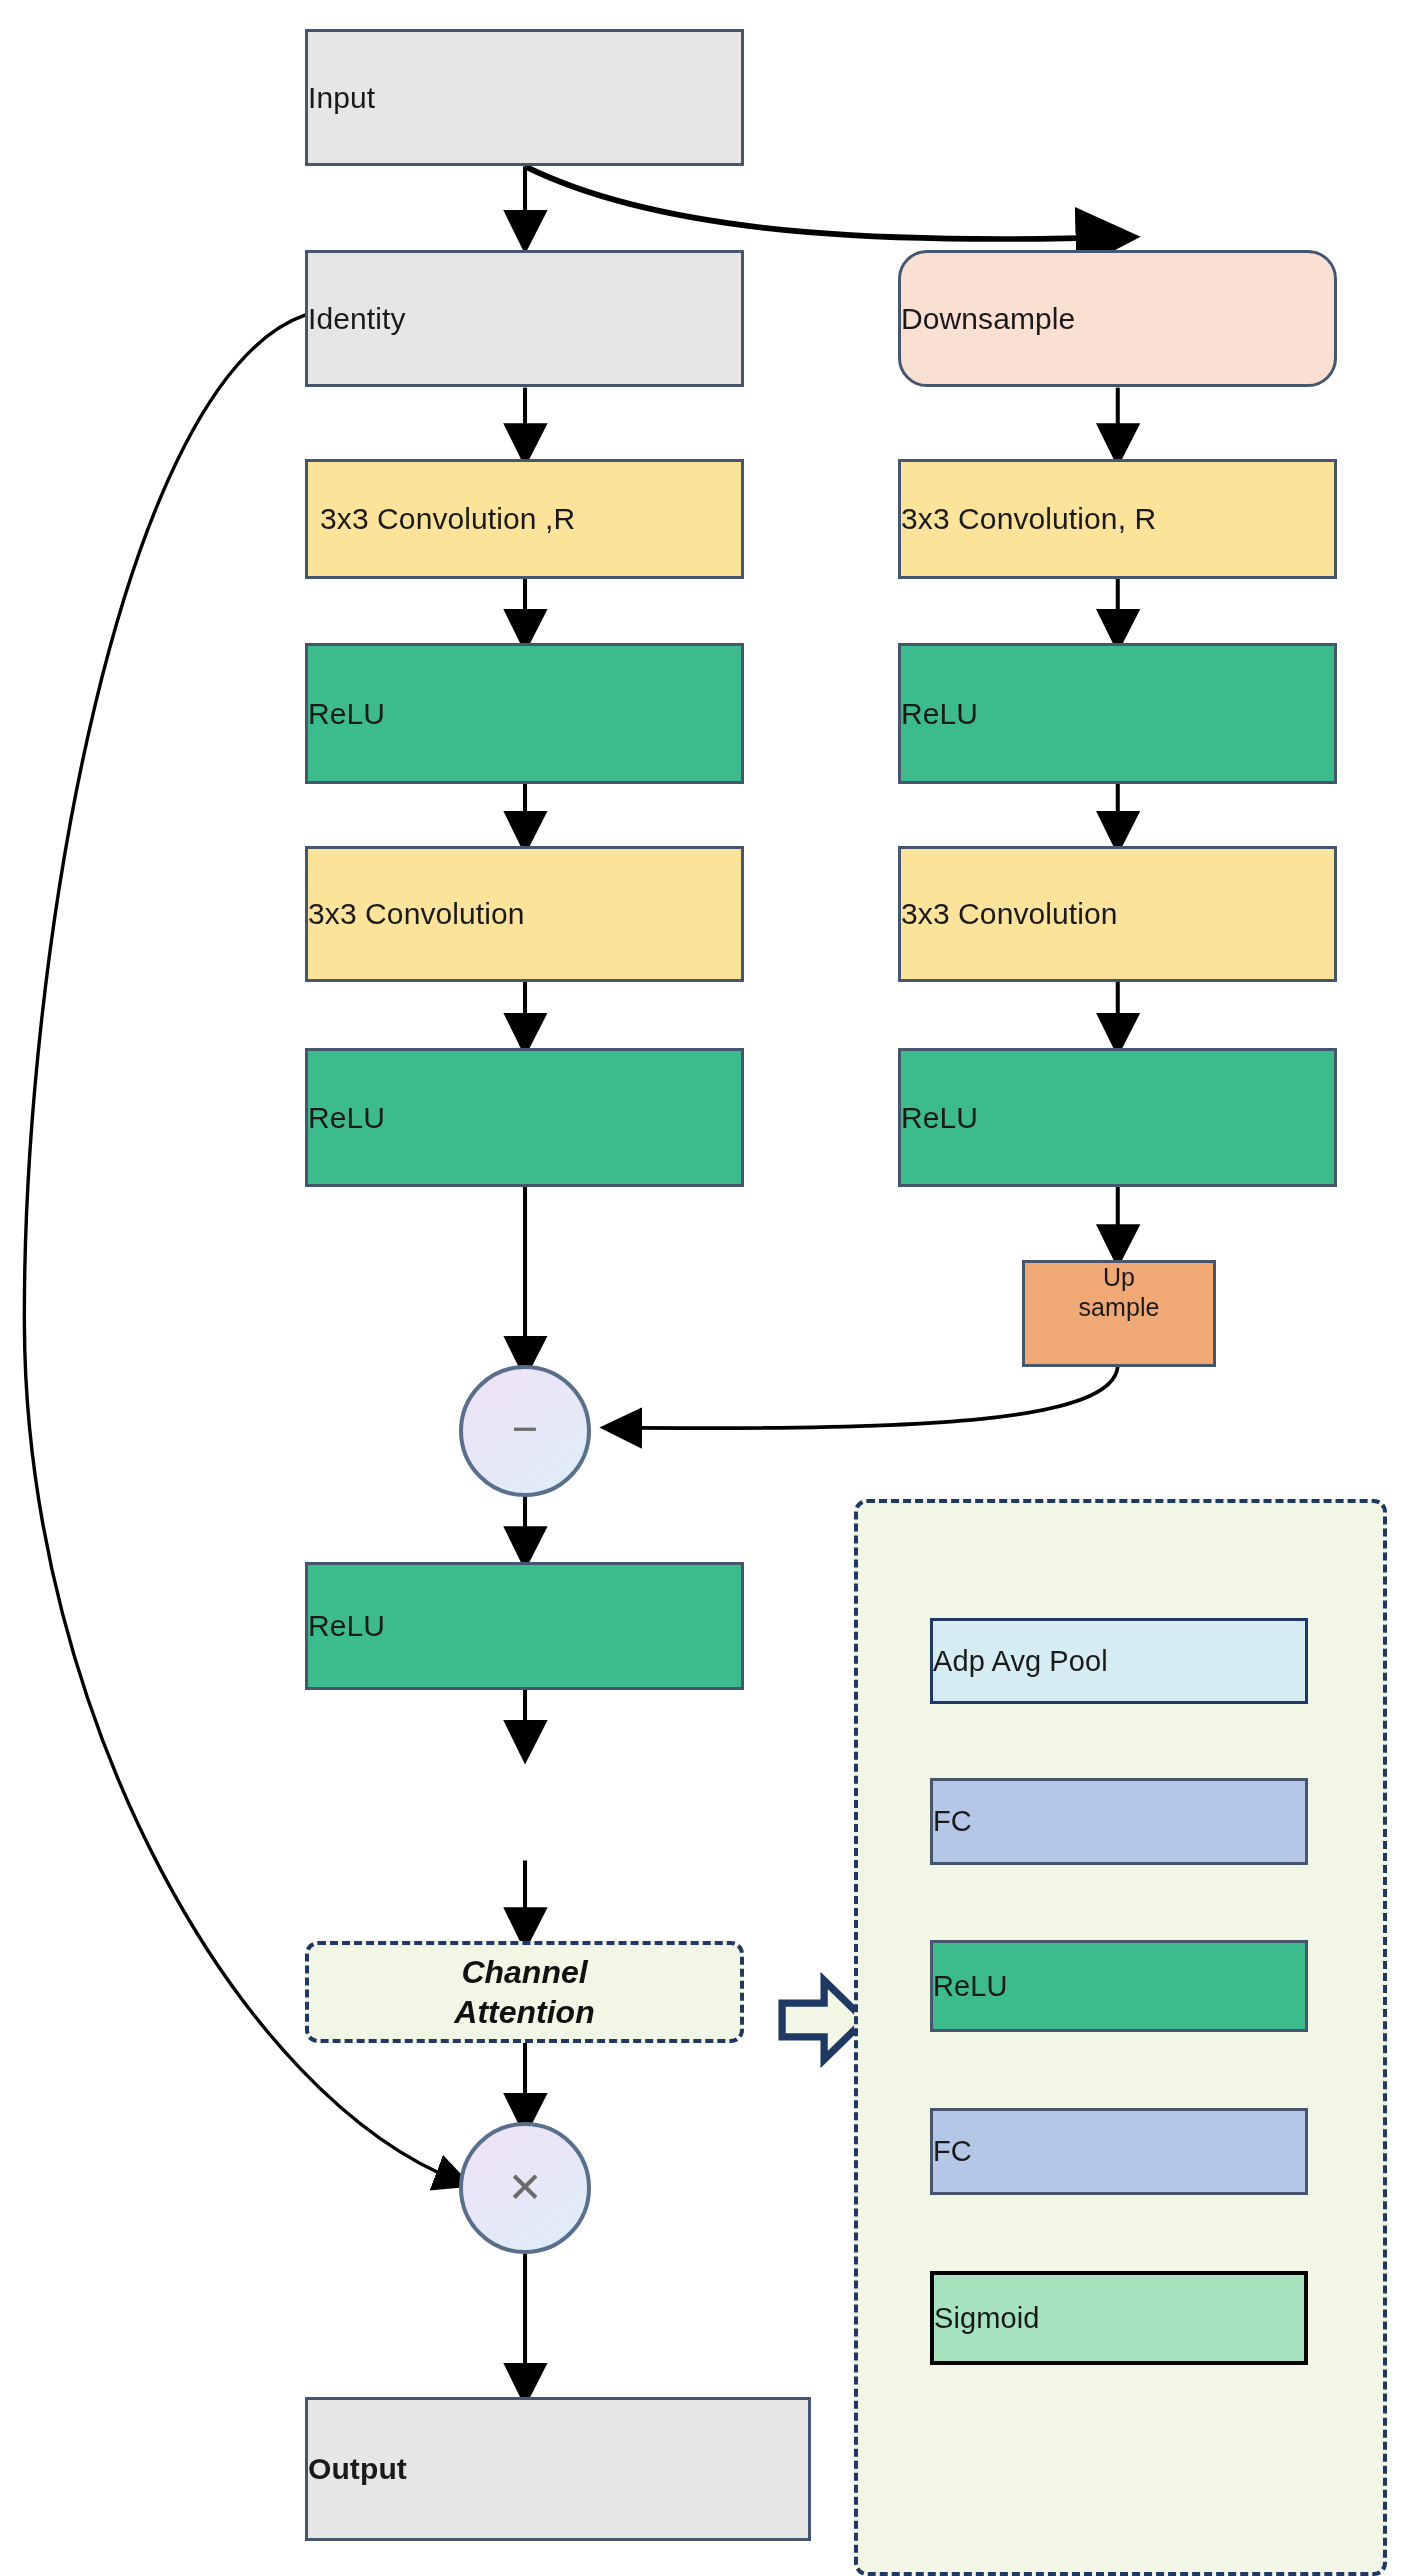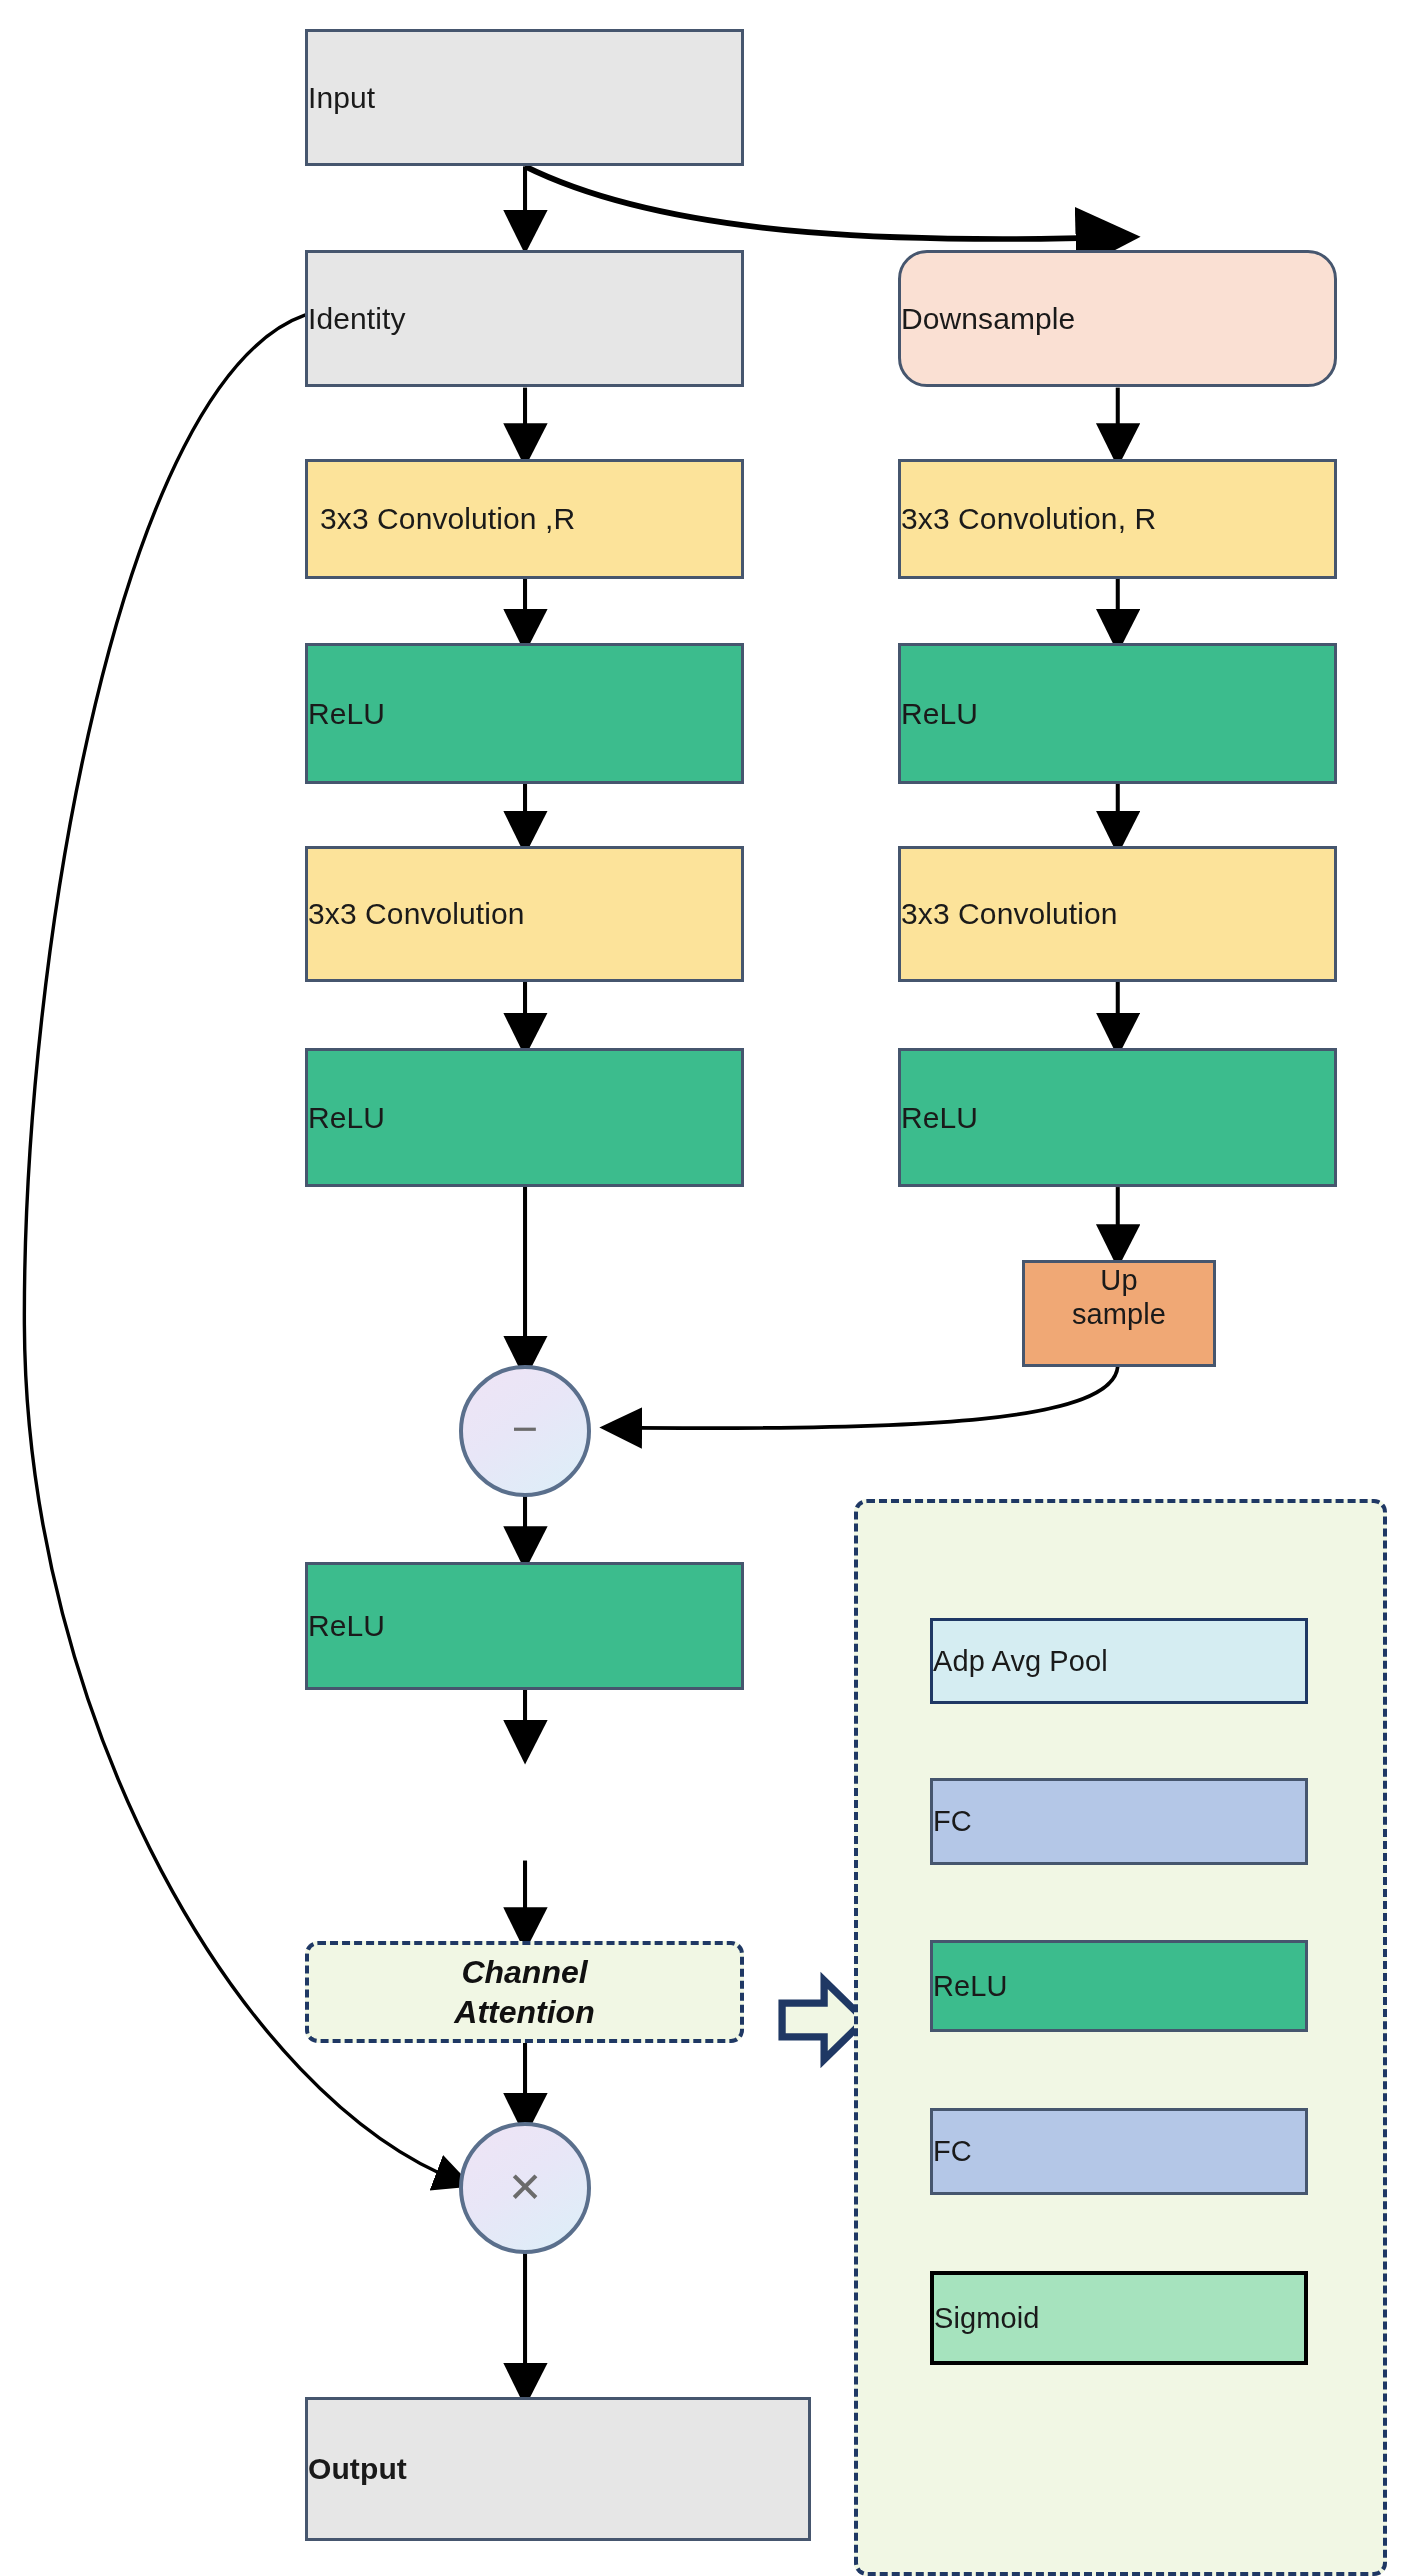--- a/index.html
+++ b/index.html
@@ -147,21 +147,21 @@
 
   <div class="node f-green" style="left:305px;top:1048px;width:439px;height:139px;">
     <span>ReLU</span>
   </div>
 
   <div class="node f-green" style="left:898px;top:1048px;width:439px;height:139px;">
     <span>ReLU</span>
   </div>
 
   <div class="node f-orange" style="left:1022px;top:1260px;width:194px;height:107px;
-       flex-direction:column;font-size:29px;">
+       flex-direction:column;font-size:25px;">
     <span>Up</span>
     <span>sample</span>
   </div>
 
   <div class="op" style="left:459px;top:1365px;width:132px;height:132px;">
     <span class="glyph" style="font-size:45px;color:#6b6b6b;line-height:1;margin-top:-4.8px;">−</span>
   </div>
 
   <div class="node f-green" style="left:305px;top:1562px;width:439px;height:128px;">
     <span>ReLU</span>

